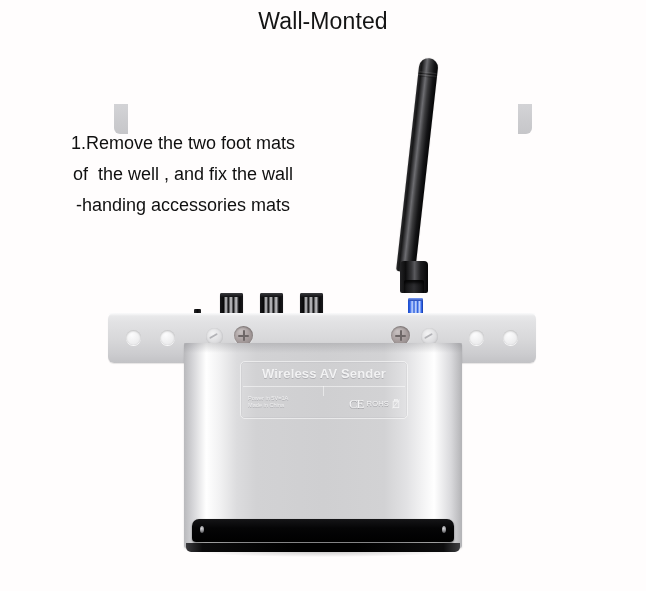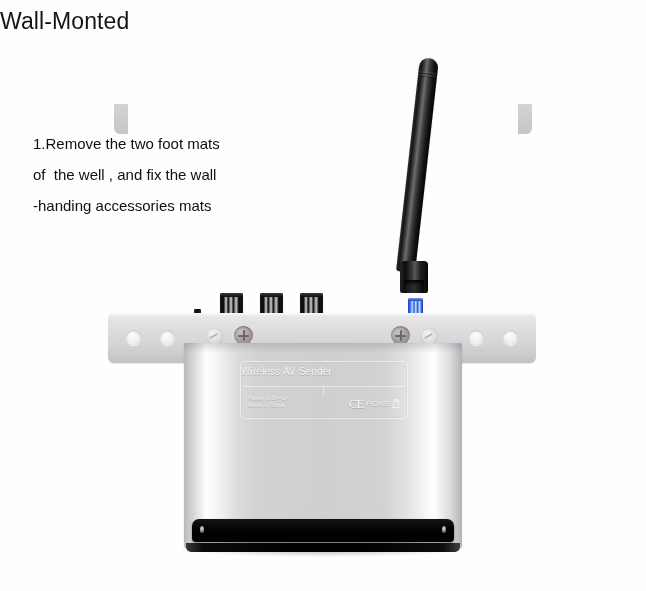--- a/index.html
+++ b/index.html
@@ -15,40 +15,41 @@
     font-family: "Liberation Sans", sans-serif;
     background: #fffdfd;
   }
 
   
   #page-title {
     position: absolute;
     top: 8px;
     left: 0;
     width: 646px;
-    text-align: left;
+    text-align: center;
     font-size: 23px;
     color: #141414;
     font-family: "Liberation Sans", sans-serif;
     letter-spacing: 0.1px;
   }
 
   
   #instructions {
     position: absolute;
     left: 33px;
     top: 128px;
     width: 300px;
   }
   #instructions .ins-line {
-    font-size: 15px;
+    font-size: 18px;
     line-height: 31px;
     color: #101010;
     white-space: pre;
     font-family: "Liberation Sans", sans-serif;
+    text-align: center;
   }
 
   
   #device {
     position: absolute;
     left: 108px;
     top: 55px;
     width: 430px;
     height: 490px;
   }
@@ -313,26 +314,27 @@
     left: 82px;
     top: 24px;
     width: 1px;
     height: 10px;
     background: rgba(255,255,255,.5);
   }
   .model-name {
     position: absolute;
     left: 0; top: 4px;
     width: 166px;
-    text-align: left;
-    font-size: 10px;
+    text-align: center;
+    font-size: 13px;
     color: #f2f2f3;
     letter-spacing: .15px;
     text-shadow: 0 1px 0 rgba(150,150,155,.55);
     font-family: "Liberation Sans", sans-serif;
+    font-weight: bold;
   }
   .spec-lines {
     position: absolute;
     left: 7px;
     top: 33px;
   }
   .spec-lines .spec {
     font-size: 5.6px;
     line-height: 7px;
     color: #f0f0f1;

